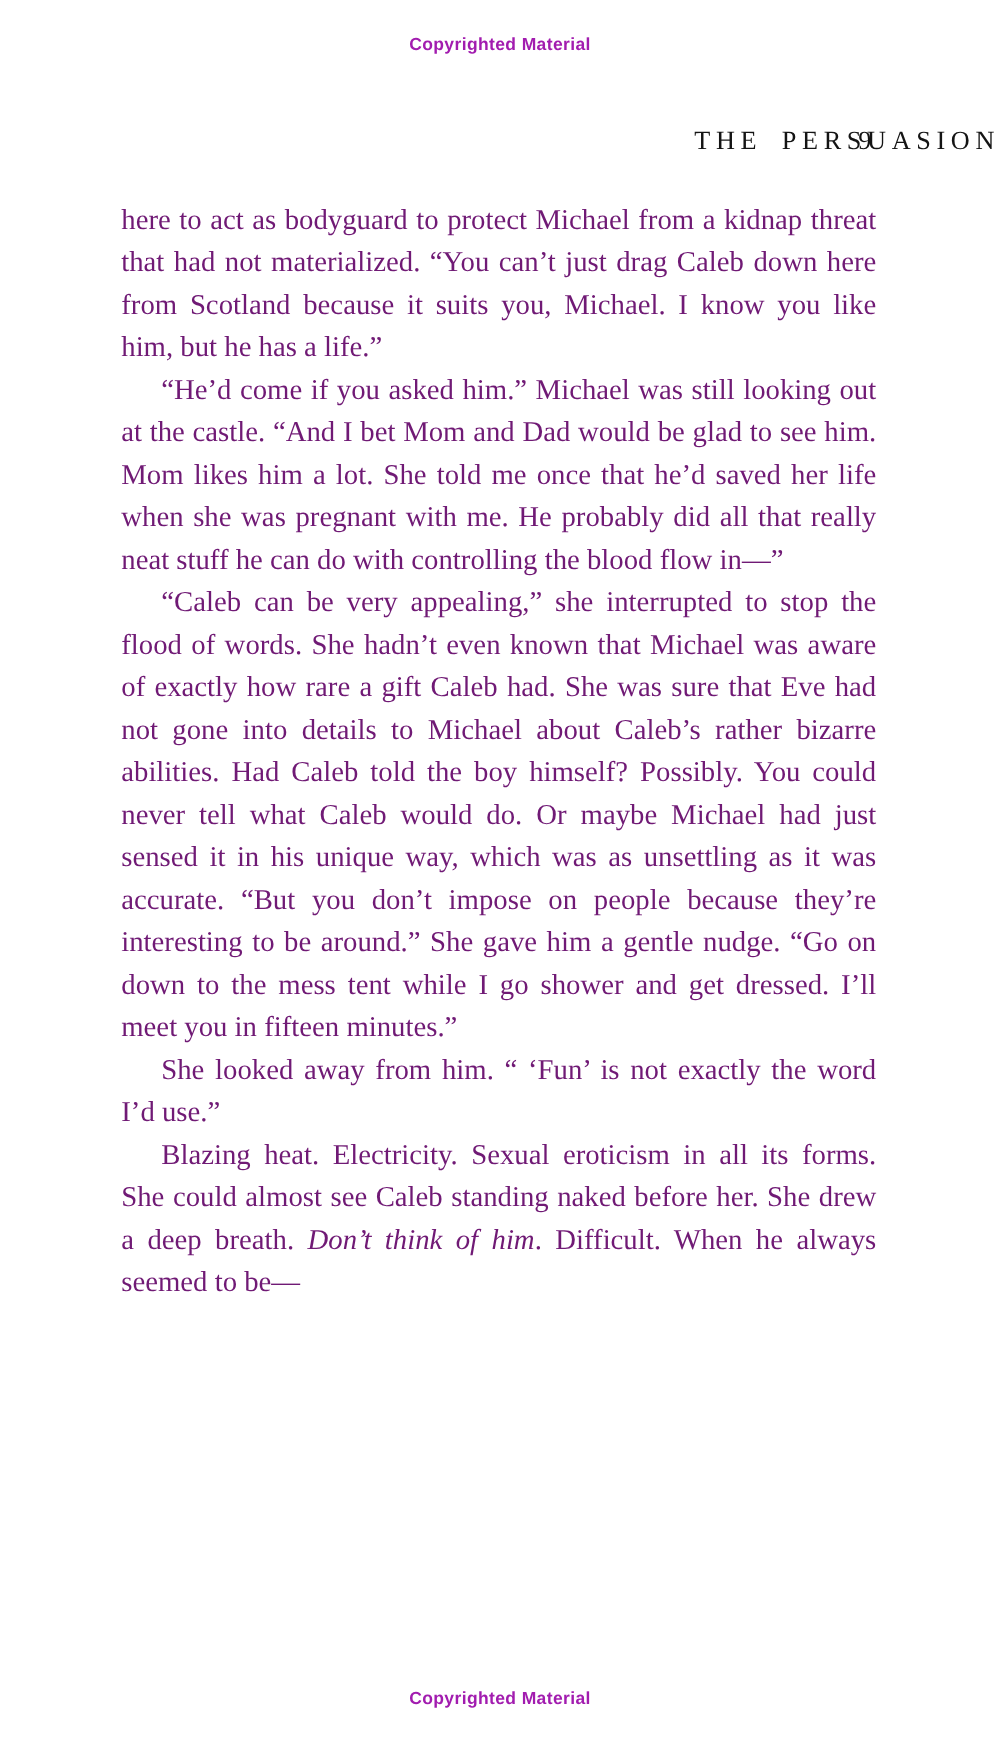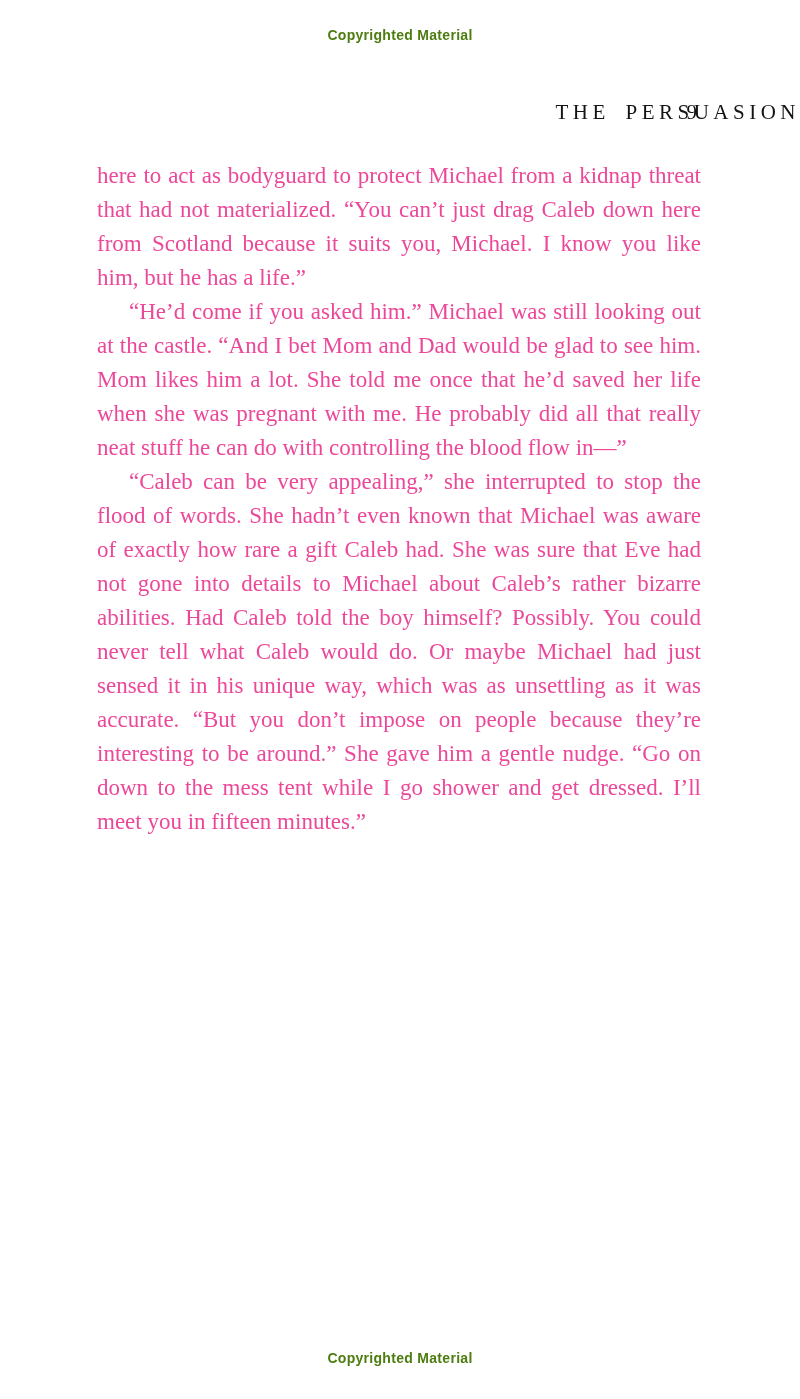--- a/index.html
+++ b/index.html
@@ -15,21 +15,21 @@
     font-family: "Liberation Serif", serif;
   }
   .copyright-notice {
     position: absolute;
     left: 0;
     width: 100%;
     text-align: center;
     font-family: "Liberation Sans", sans-serif;
     font-weight: bold;
     font-size: 14px;
-    color: #4d7c0f;
+    color: #a21caf;
     letter-spacing: 0.3px;
   }
   .copyright-top { top: 27px; }
   .copyright-bottom { top: 1350px; }
 
   .page-header {
     position: absolute;
     top: 100px;
     left: 0;
     width: 100%;
@@ -50,21 +50,21 @@
   }
 
   .body-text {
     position: absolute;
     top: 159px;
     left: 97px;
     width: 604px;
     text-align: justify;
     font-size: 23px;
     line-height: 34px;
-    color: #ec4899;
+    color: #701a75;
   }
   .body-text p.para {
     margin: 0;
     padding: 0;
   }
   .body-text p.para.indent {
     text-indent: 32px;
   }
   .body-text em {
     font-style: italic;
@@ -78,15 +78,17 @@
 <div class="page-header">
   <span class="running-head">THE PERSUASION</span>
 </div>
 
 <div class="page-number">9</div>
 
 <div class="body-text">
     <p class="para"><span>here to act as bodyguard to protect Michael from a kidnap threat that had not materialized. “You can’t just drag Caleb down here from Scotland because it suits you, Michael. I know you like him, but he has a life.”</span></p>
     <p class="para indent"><span>“He’d come if you asked him.” Michael was still looking out at the castle. “And I bet Mom and Dad would be glad to see him. Mom likes him a lot. She told me once that he’d saved her life when she was pregnant with me. He probably did all that really neat stuff he can do with controlling the blood flow in—”</span></p>
     <p class="para indent"><span>“Caleb can be very appealing,” she interrupted to stop the flood of words. She hadn’t even known that Michael was aware of exactly how rare a gift Caleb had. She was sure that Eve had not gone into details to Michael about Caleb’s rather bizarre abilities. Had Caleb told the boy himself? Possibly. You could never tell what Caleb would do. Or maybe Michael had just sensed it in his unique way, which was as unsettling as it was accurate. “But you don’t impose on people because they’re interesting to be around.” She gave him a gentle nudge. “Go on down to the mess tent while I go shower and get dressed. I’ll meet you in fifteen minutes.”</span></p>
+    <p class="para indent"><span>She looked away from him. “ ‘Fun’ is not exactly the word I’d use.”</span></p>
+    <p class="para indent"><span>Blazing heat. Electricity. Sexual eroticism in all its forms. She could almost see Caleb standing naked before her. She drew a deep breath. </span><em>Don’t think of him</em><span>. Difficult. When he always seemed to be—</span></p>
   </div>
 
 <div class="copyright-notice copyright-bottom">Copyrighted Material</div>
 
 </body></html>

